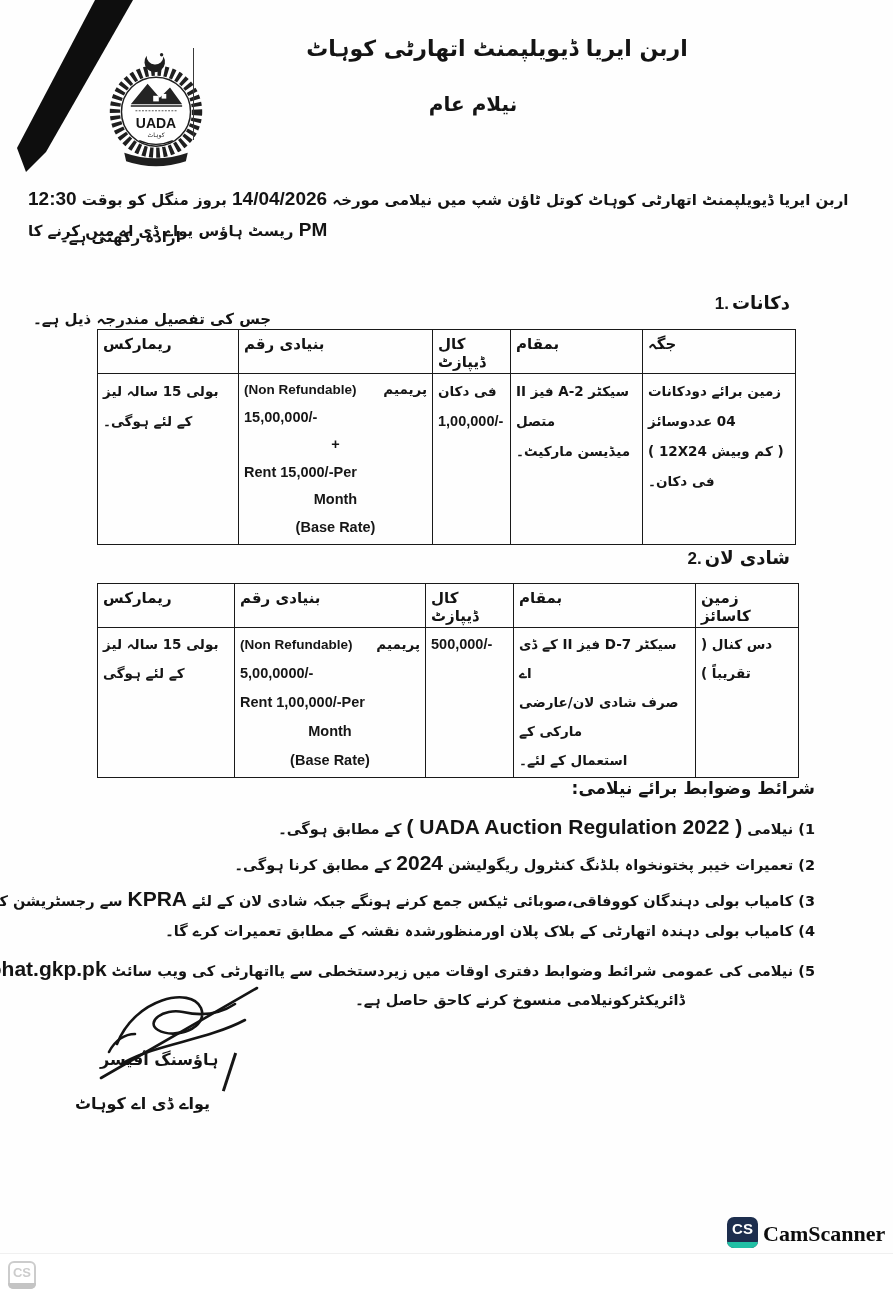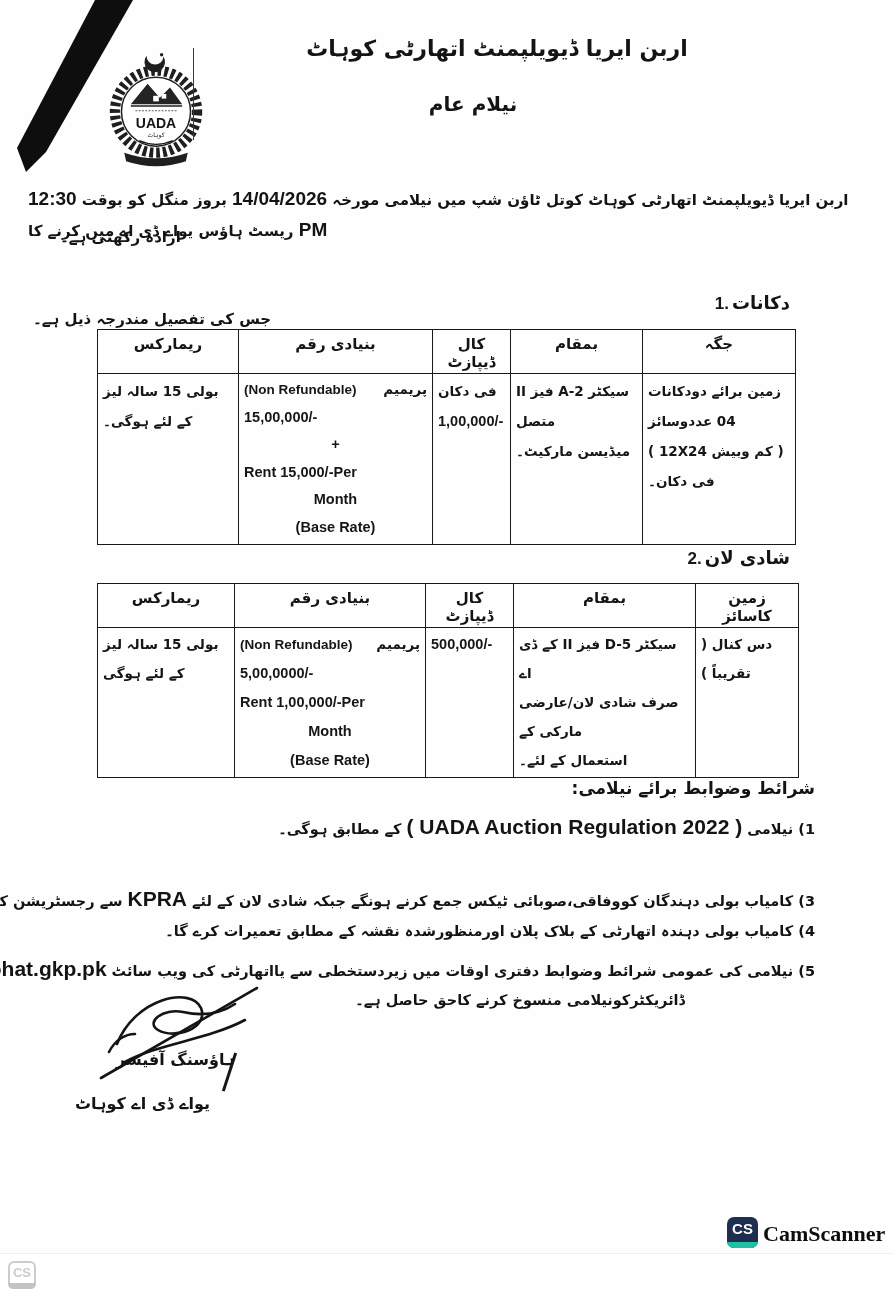--- a/index.html
+++ b/index.html
@@ -27,38 +27,38 @@
 
   
   .sec-head{direction:ltr;font-weight:700;}
   .sec1-head{right:103px;top:292px;font-size:18px;}
   .sec2-head{right:103px;top:547px;font-size:18px;}
   .sec-head .num{font-family:"Liberation Sans",sans-serif;font-size:17px;margin-right:3px;}
 
   
   table.doc{border-collapse:collapse;direction:rtl;table-layout:fixed;}
   table.doc th,table.doc td{border:1.6px solid #1a1a1a;vertical-align:top;padding:2px 5px;overflow:hidden;}
-  table.doc th{font-size:15px;font-weight:700;text-align:center;height:26px;padding-top:5px;}
+  table.doc th{font-size:15px;font-weight:700;text-align:left;height:26px;padding-top:5px;}
   .t1{left:97px;top:329px;}
   .t2{left:97px;top:583px;}
   .cell-ur{font-size:13.5px;font-weight:700;direction:rtl;}
   .cell-lat{font-family:"Liberation Sans","DejaVu Sans",sans-serif;font-weight:700;font-size:14.5px;direction:ltr;}
   .lh30{line-height:30px;} .lh28{line-height:27.5px;} .lh29{line-height:29px;}
   .split{display:flex;justify-content:space-between;align-items:baseline;direction:rtl;}
 
   
   .terms-head{right:78px;top:778px;font-size:17px;}
   .term{right:78px;top:0;font-size:14.5px;white-space:nowrap;}
   .term .lat{font-size:21px;}
   .term1{top:815px;} .term2{top:851px;} .term3{top:887px;} .term4{top:923px;} .term5{top:957px;}
   .term5c{right:208px;top:992px;font-size:14.5px;}
 
   
   .sig-svg{left:95px;top:982px;}
-  .officer{left:116px;top:1050px;font-size:16px;}
+  .officer{left:100px;top:1050px;font-size:16px;}
   .slash{left:228px;top:1052px;width:2.5px;height:40px;background:#161616;transform:rotate(18deg);}
   .orgname{left:75px;top:1094px;font-size:16px;}
 
   
   .cs-icon{left:727px;top:1217px;width:31px;height:31px;border-radius:7px;background:#1d2e4e;overflow:hidden;}
   .cs-icon .cs-txt{position:absolute;left:0;right:0;top:3px;text-align:center;color:#fff;
       font-family:"Liberation Sans",sans-serif;font-weight:700;font-size:15px;}
   .cs-icon .cs-teal{position:absolute;left:0;right:0;bottom:0;height:6px;background:#21c0a5;}
   .cs-brand{left:763px;top:1221px;font-family:"Liberation Serif",serif;font-weight:700;font-size:22px;color:#0d0d0d;}
 
@@ -174,21 +174,21 @@
       <th class="u">بمقام</th>
       <th class="u">کال ڈیپازٹ</th>
       <th class="u">بنیادی رقم</th>
       <th class="u">ریمارکس</th>
     </tr>
     <tr style="height:150px">
       <td>
         <div class="cell-ur right lh29">دس کنال ( تقریباً )</div>
       </td>
       <td>
-        <div class="cell-ur right lh29">سیکٹر D-5 فیز II کے ڈی اے</div>
+        <div class="cell-ur right lh29">سیکٹر D-7 فیز II کے ڈی اے</div>
         <div class="cell-ur right lh29">صرف شادی لان/عارضی مارکی کے</div>
         <div class="cell-ur right lh29">استعمال کے لئے۔</div>
       </td>
       <td>
         <div class="cell-lat lh29">500,000/-</div>
       </td>
       <td>
         <div class="split lh29">
           <span class="cell-ur">پریمیم</span>
           <span class="cell-lat" style="font-size:13.5px">(Non Refundable)</span>
@@ -202,20 +202,23 @@
         <div class="cell-ur right lh29">بولی 15 سالہ لیز کے لئے ہوگی</div>
       </td>
     </tr>
   </tbody>
     </table>
 
   <div class="abs u terms-head">شرائط وضوابط برائے نیلامی:</div>
 
   <div class="abs u term term1">
     <span>1) نیلامی </span><span class="lat">( UADA Auction Regulation 2022 )</span><span> کے مطابق ہوگی۔</span>
+  </div>
+  <div class="abs u term term2">
+    <span>2) تعمیرات خیبر پختونخواہ بلڈنگ کنٹرول ریگولیشن </span><span class="lat">2024</span><span> کے مطابق کرنا ہوگی۔</span>
   </div>
   <div class="abs u term term3">
     <span>3) کامیاب بولی دہندگان کووفاقی،صوبائی ٹیکس جمع کرنے ہونگے جبکہ شادی لان کے لئے </span><span class="lat">KPRA</span><span> سے رجسٹریشن کرانی ہوگی۔</span>
   </div>
   <div class="abs u term term4">4) کامیاب بولی دہندہ اتھارٹی کے بلاک پلان اورمنظورشدہ نقشہ کے مطابق تعمیرات کرے گا۔</div>
   <div class="abs u term term5">
     <span>5) نیلامی کی عمومی شرائط وضوابط دفتری اوقات میں زیردستخطی سے یااتھارٹی کی ویب سائٹ </span><span class="lat">www.uadakohat.gkp.pk</span>
   </div>
   <div class="abs u term5c">ڈائریکٹرکونیلامی منسوخ کرنے کاحق حاصل ہے۔</div>
 

